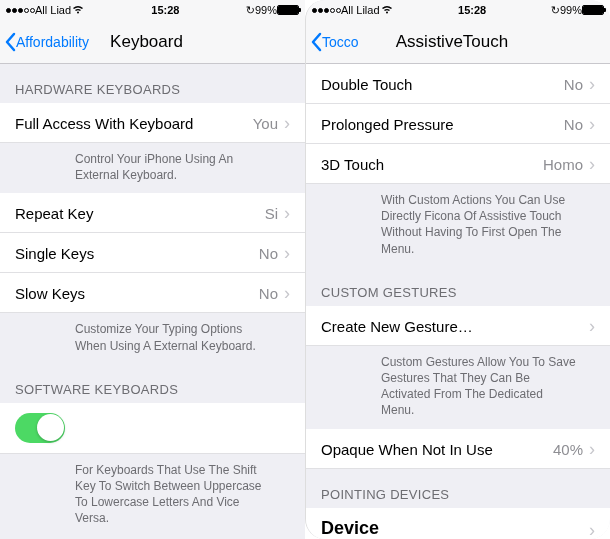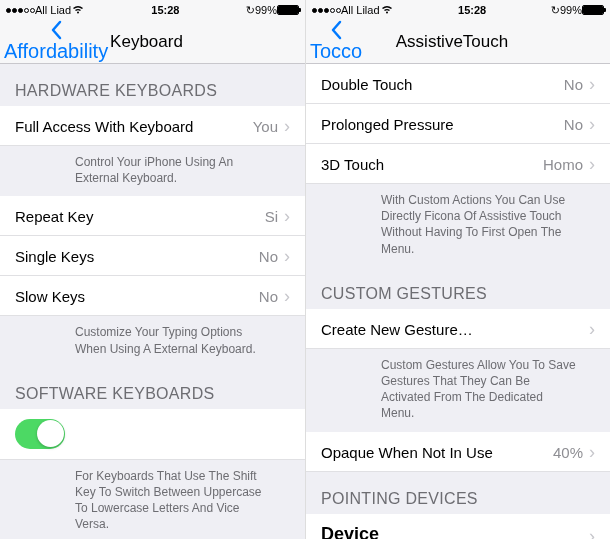--- a/index.html
+++ b/index.html
@@ -1,30 +1,30 @@
 <!DOCTYPE html>
 <html><head>
 <meta charset="utf-8">
 <style>
 * { margin: 0; padding: 0; box-sizing: border-box; font-family: -apple-system, "Helvetica Neue", Arial, sans-serif; }
 body { background: #fff; width: 610px; height: 539px; display: flex; }
 .phone { width: 305px; height: 539px; background: #efeff4; display: flex; flex-direction: column; overflow: hidden; }
-.phone + .phone { border-left: 1px solid #ddd; }
+.phone + .phone { border-left: 1px solid #ddd; border-radius: 20px; }
 
 .status-bar { height: 20px; background: #f7f7f8; display: flex; align-items: center; justify-content: space-between; padding: 0 6px; font-size: 11px; color: #000; }
 .status-left, .status-right { display: flex; align-items: center; }
 .status-center { font-weight: 600; }
 
 .nav { height: 44px; background: #f7f7f8; border-bottom: 1px solid #c8c7cc; display: flex; align-items: center; position: relative; }
-.nav-back { display: flex; align-items: center; color: #007aff; font-size: 20px; padding-left: 4px; flex-direction: column; }
+.nav-back { display: flex; align-items: center; color: #007aff; font-size: 14px; padding-left: 4px; }
 .nav-back svg { width: 12px; height: 20px; }
 .nav-title { position: absolute; left: 0; right: 12px; text-align: center; font-size: 17px; font-weight: 500; color: #000; pointer-events: none; }
 
 .content { flex: 1; overflow-y: auto; }
-.section-header { font-size: 16px; color: #6d6d72; padding: 18px 15px 6px; letter-spacing: 0.3px; }
+.section-header { font-size: 13px; color: #6d6d72; padding: 18px 15px 6px; letter-spacing: 0.3px; }
 .section-footer { font-size: 12px; color: #6d6d72; padding: 8px 31px 10px; line-height: 1.35; margin-left: 44px; }
 
 .cell { background: #fff; min-height: 40px; padding: 10px 15px; display: flex; align-items: flex-end; justify-content: space-between; border-bottom: 1px solid #e0e0e3; font-size: 15px; color: #000; }
 .cell:first-of-type { border-top: 1px solid #e0e0e3; }
 .cell-label { flex: 1; }
 .cell-label.big { font-size: 18px; font-weight: 700; }
 .cell-value { color: #8e8e93; margin-right: 6px; font-size: 15px; }
 .chevron { color: #c7c7cc; font-size: 18px; line-height: 1; }
 
 .toggle { width: 50px; height: 30px; border-radius: 15px; position: relative; }

